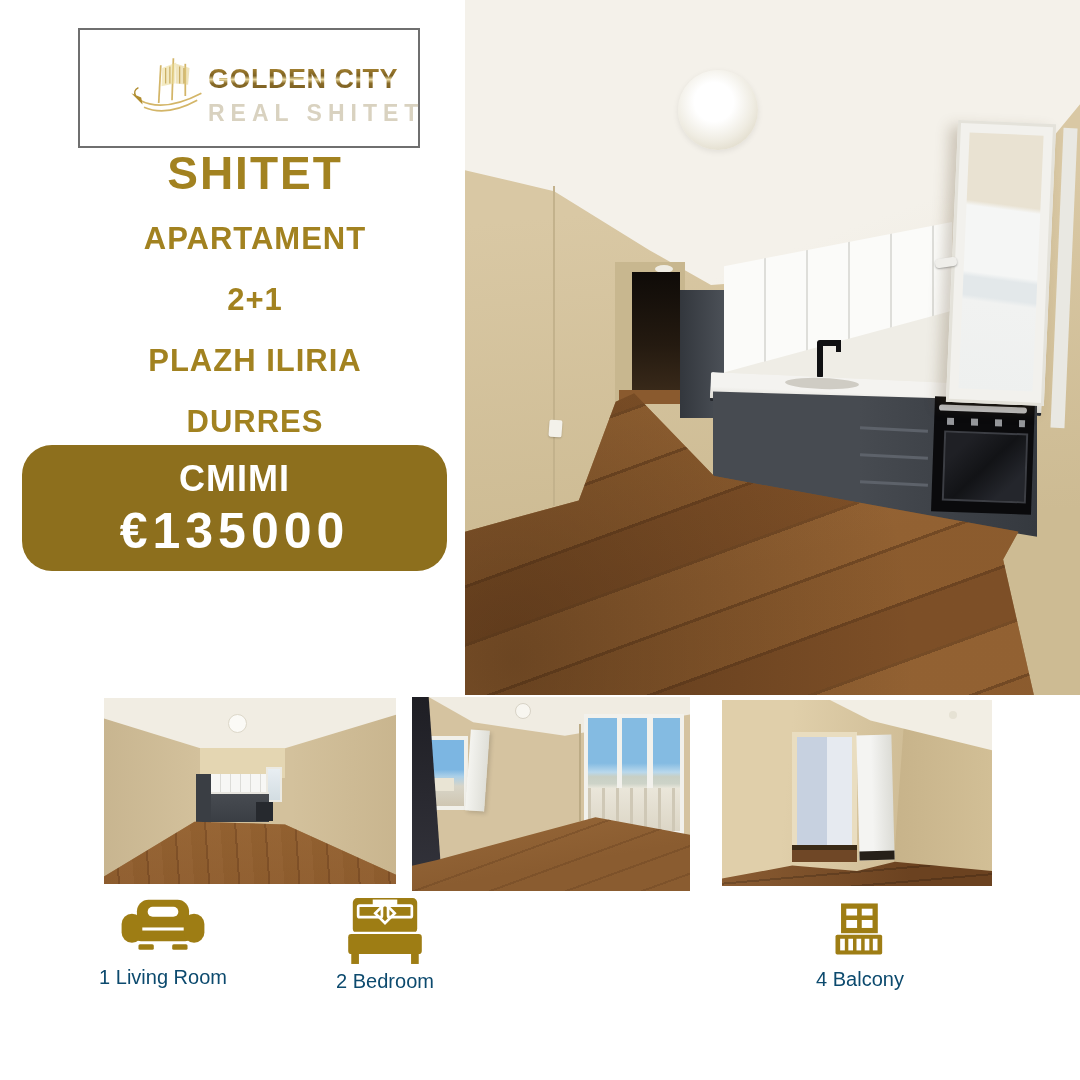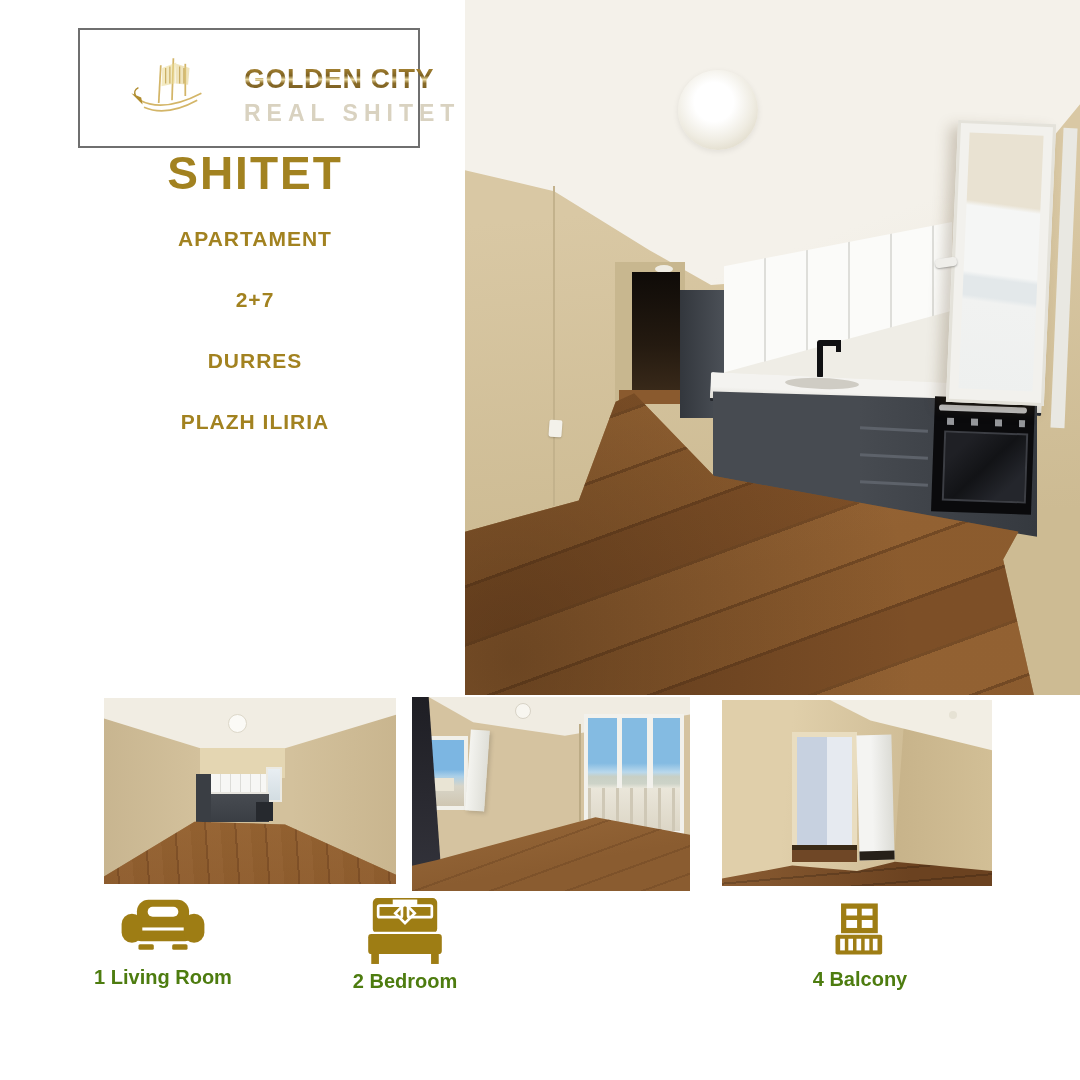--- a/index.html
+++ b/index.html
@@ -4,32 +4,32 @@
 <style>
   html,body{margin:0;padding:0;background:#ffffff;}
   #canvas{position:relative;width:1080px;height:1080px;background:#ffffff;overflow:hidden;
           font-family:"Liberation Sans",sans-serif;}
   .abs{position:absolute;}
 
   
   .logo-box{left:78px;top:28px;width:342px;height:120px;background:#ffffff;
             border:2px solid #6f6f6f;box-sizing:border-box;}
   .logo-ship{left:50px;top:16px;width:84px;height:86px;}
-  .logo-text{left:128px;top:34px;width:206px;text-align:left;margin-left:36px;}
+  .logo-text{left:128px;top:34px;width:206px;text-align:left;}
   .logo-company{font-size:27px;font-weight:800;letter-spacing:.5px;color:#8d6f24;white-space:nowrap;}
   @supports ((-webkit-background-clip:text)){
     .logo-company{background:linear-gradient(180deg,#bb943a 0%,#7e6222 38%,#e9d9a0 50%,#8a6c28 62%,#6b521e 100%);
                   -webkit-background-clip:text;background-clip:text;color:transparent;}
   }
   .logo-tagline{font-size:23px;font-weight:600;letter-spacing:6px;color:#d9d2c0;margin-top:5px;white-space:nowrap;}
 
   
   .headline{left:30px;top:146px;width:450px;text-align:center;color:#a28220;}
   .headline-status{font-size:46px;font-weight:800;letter-spacing:2px;line-height:54px;}
-  .headline-line{font-size:21px;font-weight:800;line-height:44px;letter-spacing:1px;margin-top:17px;}
+  .headline-line{font-size:31px;font-weight:800;line-height:44px;letter-spacing:1px;margin-top:17px;}
   .headline-status{margin-bottom:8px;}
 
   
   .price-box{left:22px;top:445px;width:425px;height:126px;background:#8d6f1d;border-radius:30px;
              text-align:center;color:#ffffff;}
   .price-label{font-size:36px;font-weight:800;letter-spacing:1px;margin-top:13px;}
   .price-value{font-size:50px;font-weight:800;letter-spacing:5px;margin-top:2px;}
 
   
   .main-photo{left:465px;top:0;width:615px;height:695px;overflow:hidden;
@@ -138,23 +138,23 @@
   .t3-door-floor{position:absolute;left:0;bottom:0;width:100%;height:9%;background:#6f4726;}
   .t3-white-door{left:50.5%;top:19%;width:13%;height:67%;transform:rotate(-1.5deg);
             background:linear-gradient(90deg,#f4f4f2 40%,#dcdcd6);}
   .t3-wd-bottom{position:absolute;left:0;bottom:0;width:100%;height:7%;background:#262019;}
   .t3-floor{inset:0;clip-path:polygon(0 100%,0 96%,26% 89%,50% 92%,64% 87%,100% 92%,100% 100%);
             background:repeating-linear-gradient(175deg,rgba(0,0,0,.18) 0 2px,transparent 2px 14px),
                        linear-gradient(90deg,#8a5c32,#6b4220 70%);}
 
   
   .feature{width:170px;text-align:center;}
-  .f1{left:78px;top:898px;} .f2{left:320px;top:898px;} .f3{left:553px;top:898px;} .f4{left:775px;top:898px;}
+  .f1{left:78px;top:898px;} .f2{left:300px;top:898px;} .f3{left:553px;top:898px;} .f4{left:775px;top:898px;}
   .feature svg{display:inline-block;vertical-align:top;}
-  .feature-label{margin-top:6px;font-size:20px;font-weight:700;color:#4d7c0f;white-space:nowrap;}
+  .feature-label{margin-top:6px;font-size:20px;font-weight:400;color:#0c4a6e;white-space:nowrap;}
 
   
   .website{left:42px;top:1031px;font-size:23px;font-weight:800;letter-spacing:3.2px;color:#9b7f33;white-space:nowrap;}
   .phone-box{left:747px;top:1029px;width:301px;height:43px;background:#7c7166;border-radius:9px;
              color:#ffffff;font-family:"Liberation Serif",serif;font-weight:700;font-size:28px;
              text-align:center;line-height:43px;letter-spacing:.5px;}
 </style>
 </head>
 <body>
 
@@ -183,25 +183,29 @@
     </svg>
     <div class="abs logo-text">
       <div class="logo-company">GOLDEN CITY</div>
       <div class="logo-tagline">REAL SHITET</div>
     </div>
   </div>
 
   <div class="abs headline">
     <div class="headline-status">SHITET</div>
     <div class="headline-line">APARTAMENT</div>
-    <div class="headline-line">2+7</div>
+    <div class="headline-line">2+1</div>
+    <div class="headline-line">PLAZH ILIRIA</div>
     <div class="headline-line">DURRES</div>
-    <div class="headline-line">PLAZH ILIRIA</div>
-  </div>
-
+  </div>
+
+  <div class="abs price-box">
+    <div class="price-label">CMIMI</div>
+    <div class="price-value">€135000</div>
+  </div>
 
   <div class="abs main-photo">
     <div class="abs mp-ceiling"></div>
     <div class="abs mp-light"></div>
     <div class="abs mp-corner"></div>
     <div class="abs mp-switch"></div>
     <div class="abs mp-hall"></div>
     <div class="abs mp-hall-light"></div>
     <div class="abs mp-hall-door"></div>
     <div class="abs mp-hall-floor"></div>

